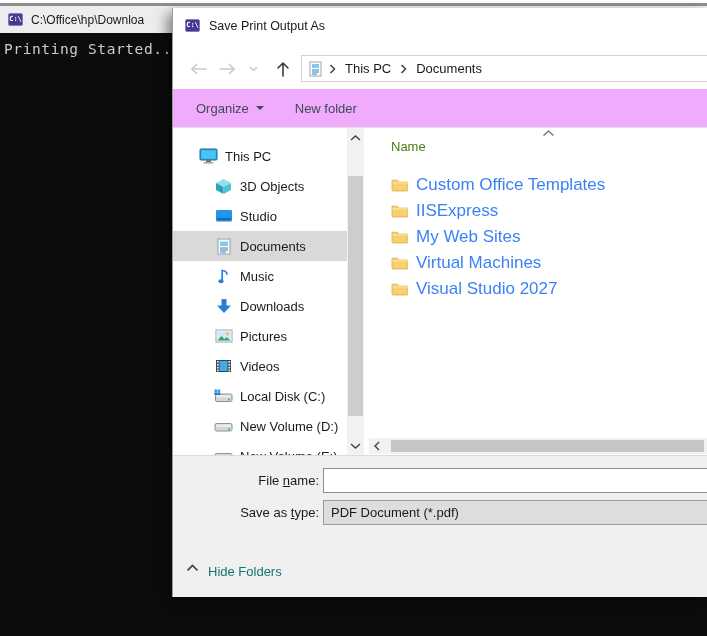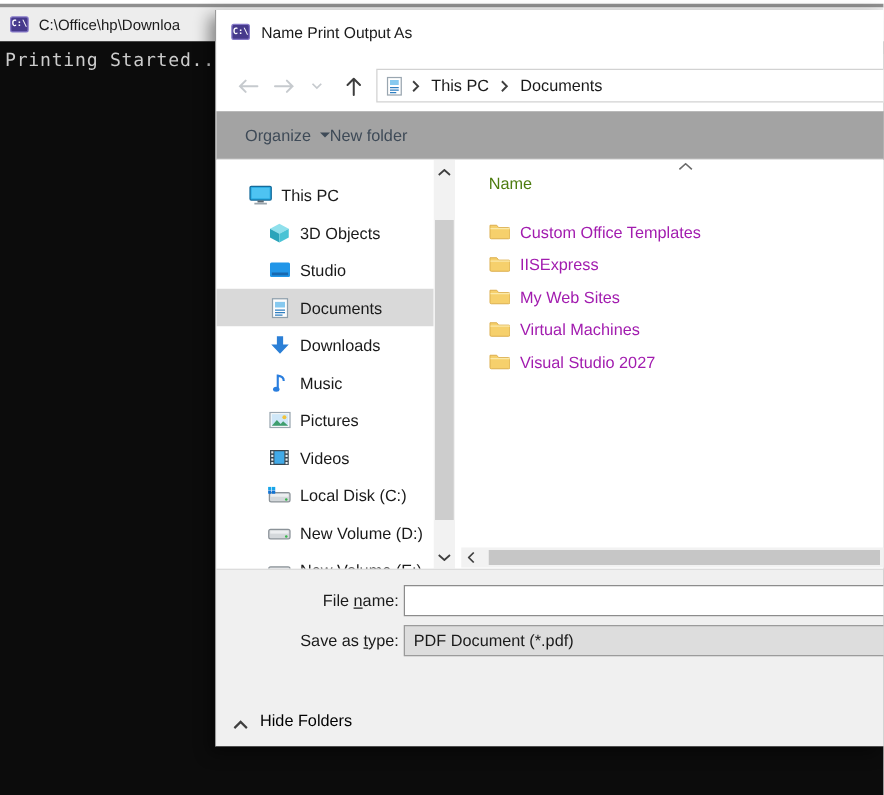--- a/index.html
+++ b/index.html
@@ -29,22 +29,22 @@
 
   .nav-row { position:absolute; top:35px; left:0; width:535px; height:46px; display:flex; align-items:center; padding-top:5px; background:#fff; }
   .nav-btn { display:inline-flex; align-items:center; justify-content:center; }
   .nb-back { margin-left:16px; } .nb-fwd { margin-left:12px; } .nb-chev { margin-left:12px; } .nb-up { margin-left:18px; }
   .address-bar { flex:1; margin-left:11px; margin-right:-2px; height:27px; border:1px solid #d2d2d2; background:#fff;
     display:flex; align-items:center; padding-left:7px; font-size:13px; color:#1a1a1a; }
   .crumb { margin:0 4px; white-space:nowrap; }
   .crumb-sep { display:inline-flex; margin:0 5px; align-items:center; }
   .addr-icon { display:inline-flex; margin-right:2px; }
 
-  .toolbar { position:absolute; top:81px; left:0; width:535px; height:39px; background:#a3a3a3;
-    border-bottom:1px solid #e3e3e3; display:flex; align-items:center; font-size:13px; color:#3e4a57; }
+  .toolbar { position:absolute; top:81px; left:0; width:535px; height:39px; background:#f0abfc;
+    border-bottom:1px solid #e3e3e3; display:flex; align-items:center; font-size:13px; color:#3e4a57;gap:31px; }
   .tb-btn { display:flex; align-items:center; cursor:default; }
   .tb-organize { margin-left:23px; }
   .tb-newfolder { }
   .caret { width:0; height:0; border-left:4px solid transparent; border-right:4px solid transparent;
     border-top:4.5px solid #3e4a57; margin-left:7px; }
 
   .main { position:absolute; top:120px; left:0; width:535px; height:327px; background:#fff; overflow:hidden; }
 
   .sidebar { position:absolute; left:0; top:0; width:174px; height:327px; overflow:hidden; font-size:13px; color:#1a1a1a; padding-top:13px; }
   .srow { height:30px; display:flex; align-items:center; white-space:nowrap; overflow:hidden; }
@@ -55,38 +55,38 @@
 
   .vscroll { position:absolute; left:174px; top:0; width:17px; height:327px; background:#f2f2f2; }
   .varrow { position:absolute; left:0; width:17px; height:14px; display:flex; align-items:center; justify-content:center; }
   .varrow.vtop { top:3px; } .varrow.vbottom { bottom:2px; }
   .vthumb { position:absolute; left:1px; width:15px; top:48px; height:240px; background:#cdcdcd; }
 
   .filearea { position:absolute; left:191px; top:0; right:0; height:327px; background:#fff; }
   .colhdr { position:absolute; left:27px; top:11px; font-size:13px; color:#4d7c0f; }
   .sortchev { position:absolute; left:178px; top:2px; display:inline-flex; }
   .flist { position:absolute; left:27px; top:44px; right:0; }
-  .frow { height:26px; display:flex; align-items:center; font-size:13px; color:#a21caf; white-space:nowrap; }
+  .frow { height:26px; display:flex; align-items:center; font-size:17px; color:#3b82f6; white-space:nowrap; }
   .folder-ic { width:17px; height:14px; margin-right:8px; flex:none; display:inline-flex; }
 
   .hscroll { position:absolute; left:5px; right:0; bottom:1px; height:16px; background:#f2f2f2; }
   .harrow { position:absolute; left:0; top:0; width:16px; height:16px; display:flex; align-items:center; justify-content:center; }
   .hthumb { position:absolute; left:22px; right:4px; top:2px; height:12px; background:#c6c6c6; }
 
   .footer { position:absolute; left:0; top:447px; width:535px; height:142px; background:#f0f0f0;
     border-top:1px solid #dcdcdc; font-size:13px; color:#1a1a1a; }
   .fnrow { position:absolute; top:12px; left:0; right:0; height:25px; }
   .strow { position:absolute; top:44px; left:0; right:0; height:25px; }
   .flabel { position:absolute; left:0; width:146px; text-align:right; line-height:25px; white-space:pre; }
   .akey { text-decoration:underline; }
   .fn-input { position:absolute; left:150px; right:-2px; top:0; height:25px; border:1px solid #8c8c8c;
     background:#fff; font:inherit; padding:0 5px; outline:none; }
   .combo { position:absolute; left:150px; right:-2px; top:0; height:25px; border:1px solid #9b9b9b;
     background:#dddddd; line-height:23px; padding-left:7px; white-space:nowrap; overflow:hidden; }
-  .hide-folders { position:absolute; left:13px; top:108px; height:20px; display:flex; align-items:flex-end; gap:9px; font-size:13px; color:#000000; }
+  .hide-folders { position:absolute; left:13px; top:108px; height:20px; display:flex; align-items:flex-start; gap:9px; font-size:13px; color:#0f766e; }
 </style>
 </head>
 <body>
 
 <div class="canvas">
 
   <div class="top-edge"></div>
 
   <div class="console">
     <div class="console-titlebar">
@@ -95,21 +95,21 @@
     </div>
     <div class="console-body">
       <span class="console-out">Printing Started...</span>
     </div>
   </div>
 
   <div class="dialog">
 
     <div class="dlg-titlebar">
       <span class="cmd-icon">C:\</span>
-      <span class="dlg-title">Name Print Output As</span>
+      <span class="dlg-title">Save Print Output As</span>
     </div>
 
     <div class="nav-row">
       <span class="nav-btn nb-back">
         <svg width="18" height="12" viewBox="0 0 18 12">
             <path d="M17 6H3M7.5 1.5L3 6l4.5 4.5" stroke="#c6cace" stroke-width="1.6" fill="none" stroke-linecap="round"></path>
           </svg>
       </span>
       <span class="nav-btn nb-fwd">
         <svg width="18" height="12" viewBox="0 0 18 12">
@@ -195,34 +195,34 @@
             <svg width="14" height="17" viewBox="0 0 14 17">
                 <rect x="1" y="1" width="12" height="15" fill="#fdfdfd" stroke="#8fa0ac"></rect>
                 <rect x="3" y="3.5" width="8" height="4.5" fill="#86c9ef"></rect>
                 <path d="M3 10h8M3 12h8M3 14h6" stroke="#2f7fc1" stroke-width="1"></path>
               </svg>
           </span>
           <span class="slabel">Documents</span>
         </div>
         <div class="srow lvl2">
           <span class="sic">
-            <svg width="16" height="16" viewBox="0 0 16 16">
-                <path d="M5.5 1h5v6.5H15L8 15 1 7.5h4.5z" fill="#2b7fd6"></path>
-              </svg>
-          </span>
-          <span class="slabel">Downloads</span>
-        </div>
-        <div class="srow lvl2">
-          <span class="sic">
             <svg width="11" height="16" viewBox="0 0 11 16">
                 <path d="M4.2 13V2.5c2.9.3 4.8 1.6 4.8 4.2" stroke="#2a7ede" stroke-width="1.7" fill="none"></path>
                 <ellipse cx="3" cy="13.3" rx="2.6" ry="2" fill="#2a7ede"></ellipse>
               </svg>
           </span>
           <span class="slabel">Music</span>
+        </div>
+        <div class="srow lvl2">
+          <span class="sic">
+            <svg width="16" height="16" viewBox="0 0 16 16">
+                <path d="M5.5 1h5v6.5H15L8 15 1 7.5h4.5z" fill="#2b7fd6"></path>
+              </svg>
+          </span>
+          <span class="slabel">Downloads</span>
         </div>
         <div class="srow lvl2">
           <span class="sic">
             <svg width="18" height="14" viewBox="0 0 18 14">
                 <rect x="1" y="1" width="16" height="12" fill="#fff" stroke="#9aa6b0"></rect>
                 <rect x="2.3" y="2.3" width="13.4" height="9.4" fill="#cfe7f8"></rect>
                 <path d="M2.5 11.5l4-4.5 3 3.2 2-2.2 4 3.5z" fill="#3f9e6e"></path>
                 <circle cx="12.5" cy="4.8" r="1.6" fill="#f0c23c"></circle>
               </svg>
           </span>

